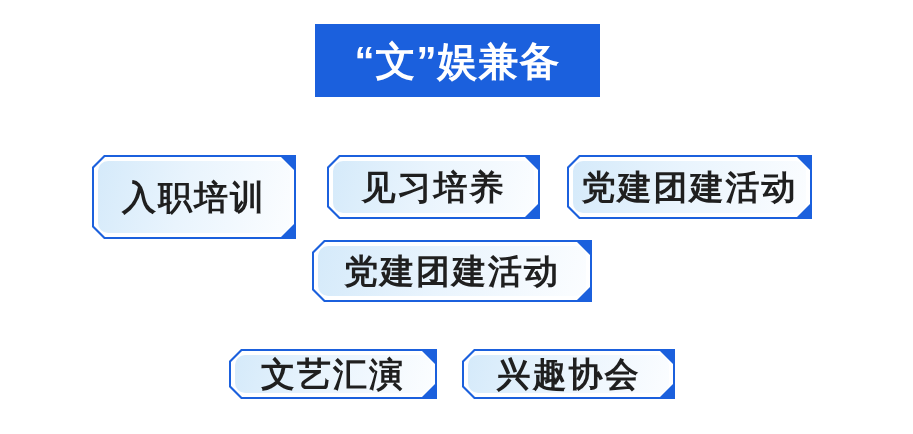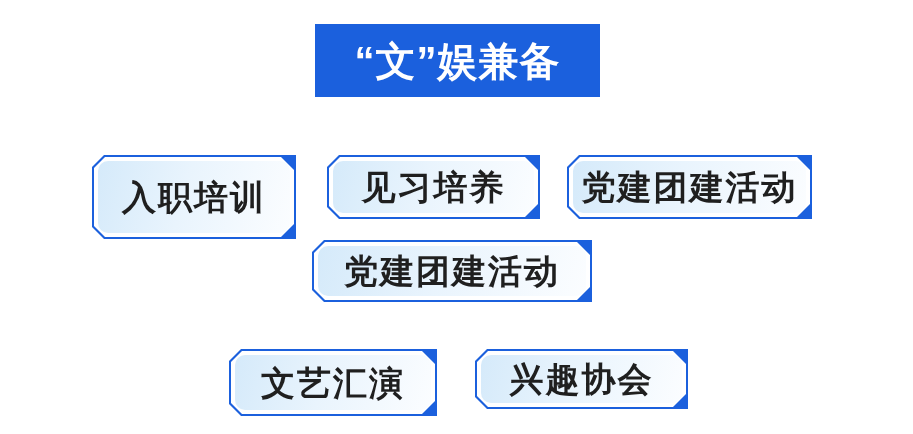--- a/index.html
+++ b/index.html
@@ -93,27 +93,27 @@
 
 
   <div class="badge" style="left:310px;top:238px;width:280px;height:62px">
     <div class="badge-outer"></div>
     <div class="badge-mask"></div>
     <div class="badge-inner"></div>
     <span class="badge-label">党建团建活动</span>
   </div>
 
 
-  <div class="badge" style="left:227px;top:347px;width:208px;height:67px">
+  <div class="badge" style="left:227px;top:347px;width:208px;height:50px">
     <div class="badge-outer"></div>
     <div class="badge-mask"></div>
     <div class="badge-inner"></div>
     <span class="badge-label">文艺汇演</span>
   </div>
 
-  <div class="badge" style="left:473px;top:347px;width:213px;height:60px">
+  <div class="badge" style="left:460px;top:347px;width:213px;height:50px">
     <div class="badge-outer"></div>
     <div class="badge-mask"></div>
     <div class="badge-inner"></div>
     <span class="badge-label">兴趣协会</span>
   </div>
 
 </div>
 
 </body></html>

